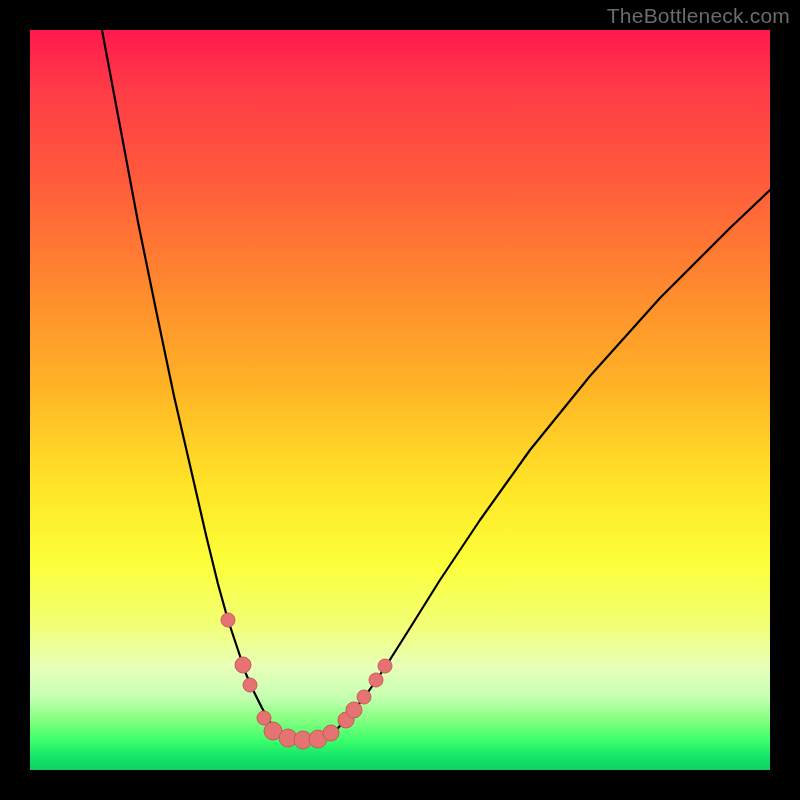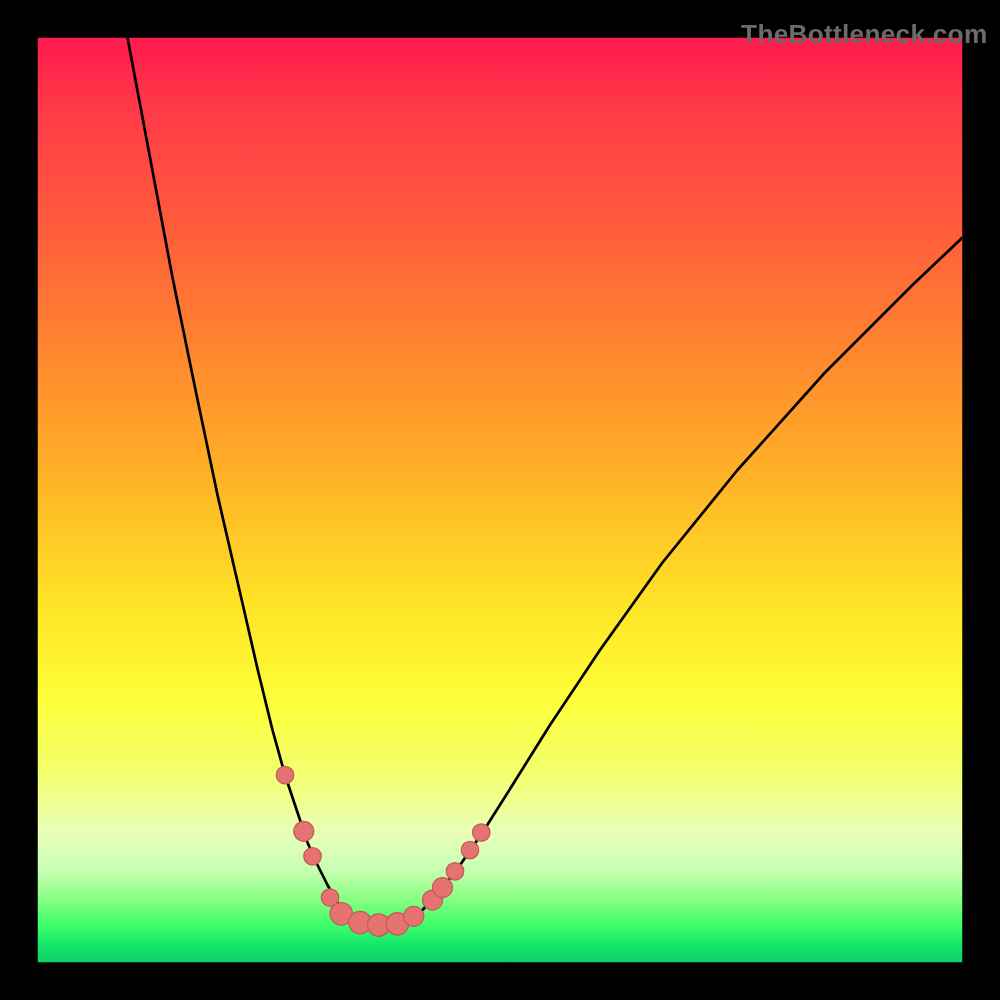--- a/index.html
+++ b/index.html
@@ -45,26 +45,26 @@
       #16e76a 98%,
       #0fd165 100%
     );
   }
   .svg-layer {
     position: absolute;
     inset: 0;
   }
   .watermark {
     position: absolute;
-    top: 16px;
+    top: 4px;
     right: 10px;
     color: #6b6b6b;
     font-size: 21px;
     letter-spacing: 0.2px;
-    font-weight: 700;
+    font-weight: 400;
     user-select: none;
   }
 </style>
 </head>
 <body>
 
 <div class="frame">
   <div class="plot-area">
     <div class="gradient"></div>
     <svg class="svg-layer" viewBox="0 0 740 740" preserveAspectRatio="none">

